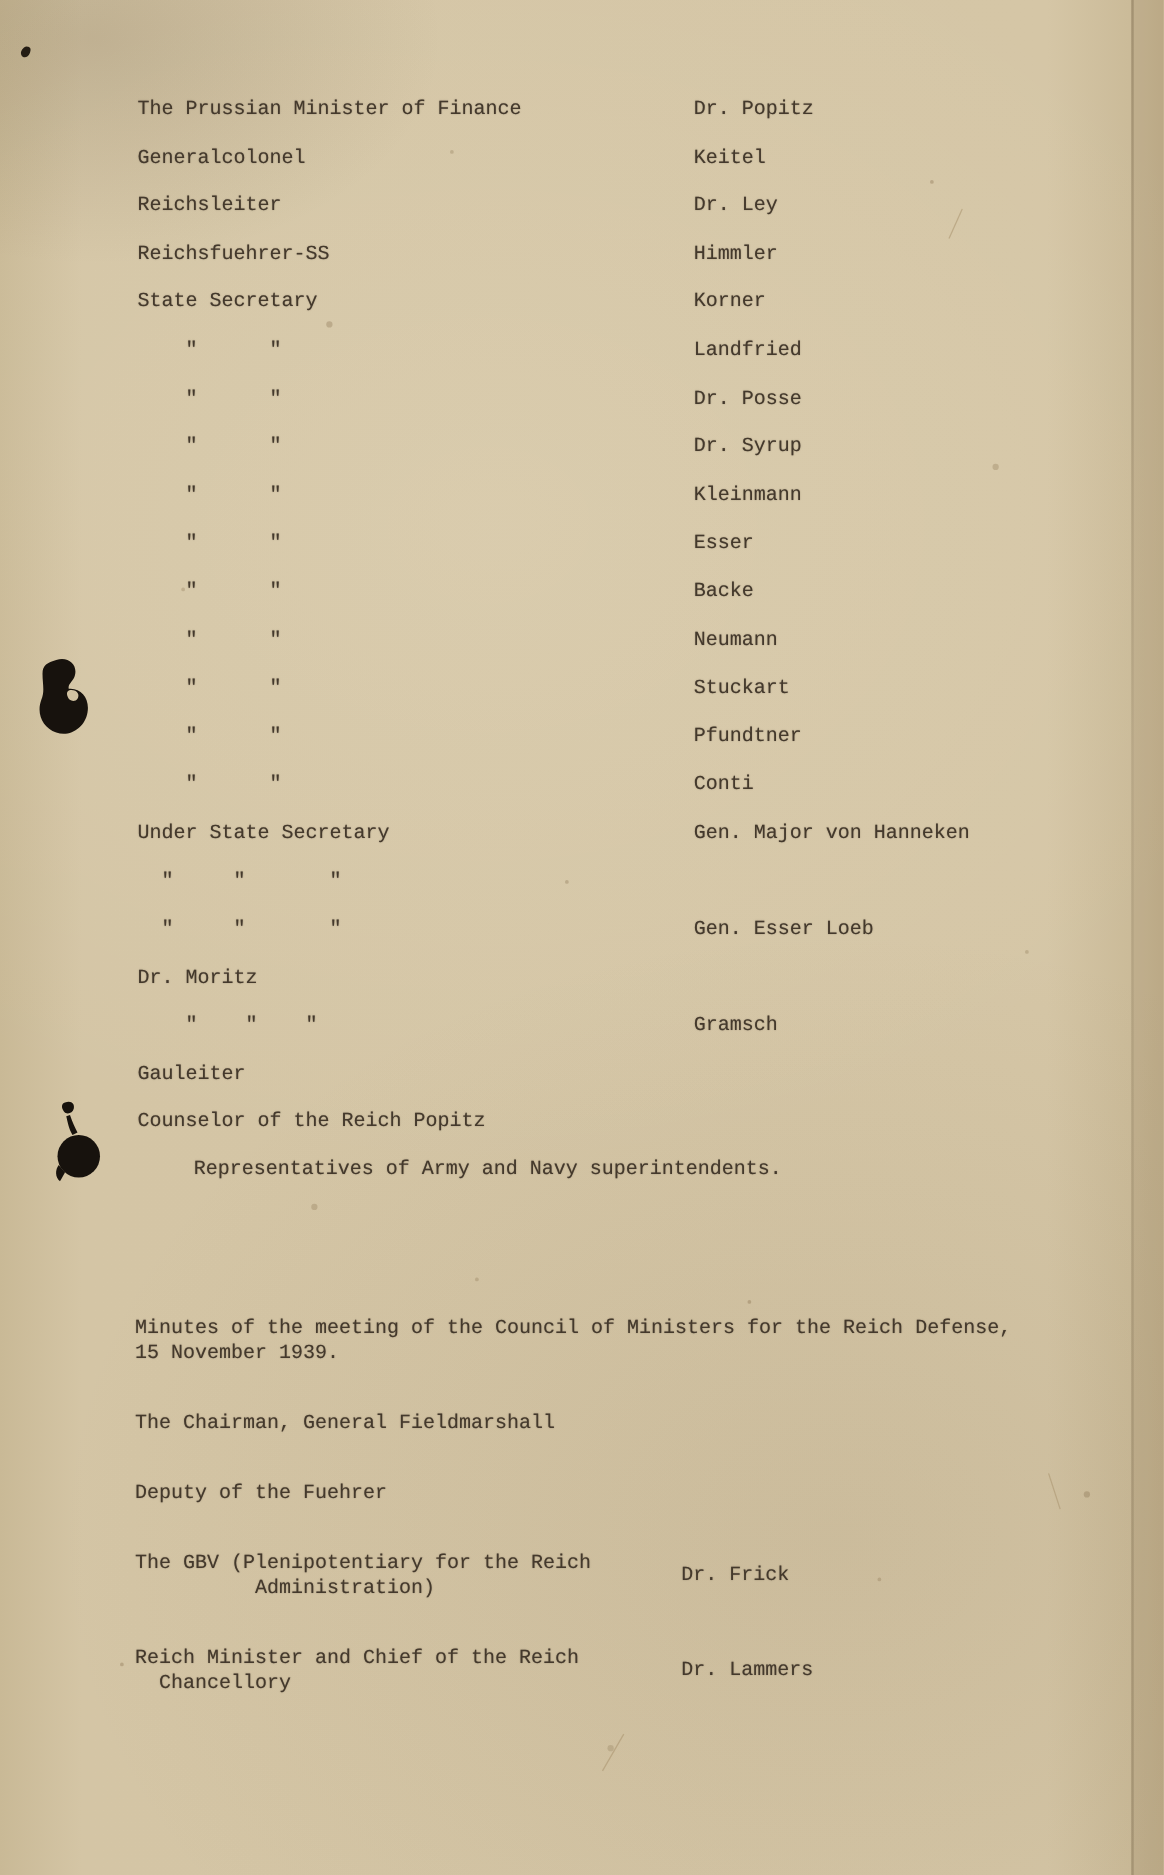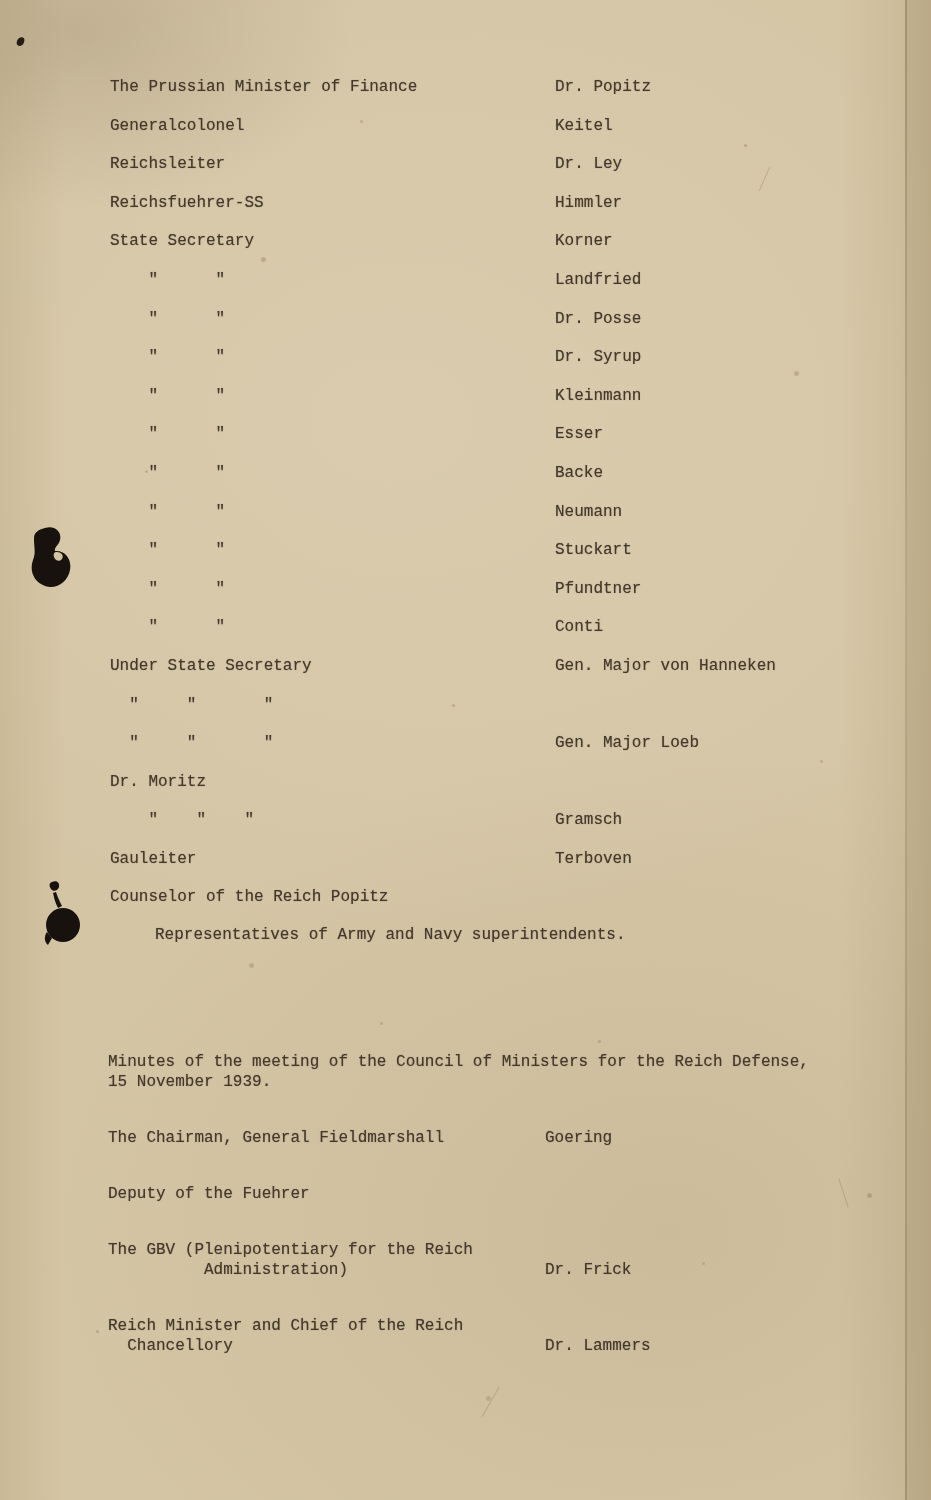--- a/index.html
+++ b/index.html
@@ -29,21 +29,21 @@
   
   .roster { position:absolute; top:77px; left:110px; width:790px; }
   .roster .row { display:flex; align-items:flex-start; height:38.6px; }
   .roster .t { flex:0 0 445px; }
   .roster .n { flex:1 1 auto; }
   .roster-footer { position:absolute; top:925px; left:155px; }
   
   .minutes { position:absolute; top:1052px; left:108px; width:790px; }
   .minutes .heading { margin-bottom:20px; }
   .minutes .intro { margin-bottom:19px; }
-  .att-row { display:flex; align-items:flex-end; margin-bottom:18px;margin-top:36px; }
+  .att-row { display:flex; align-items:center; margin-bottom:18px;margin-top:36px; }
   .att-row .t { flex:0 0 437px; }
   .att-row .n { flex:1 1 auto; }
   
   .edge-line {
     position:absolute; top:0; left:905px; width:2px; height:1500px;
     background:linear-gradient(180deg, rgba(99,80,52,0.38), rgba(99,80,52,0.18) 40%, rgba(99,80,52,0.34));
   }
   .edge-strip {
     position:absolute; top:0; left:907px; width:24px; height:1500px;
     background:rgba(150,128,95,0.18);
@@ -167,47 +167,45 @@
     </div>
     <div class="row">
       <span class="t txt">Under State Secretary</span>
       <span class="n txt">Gen. Major von Hanneken</span>
     </div>
     <div class="row">
       <span class="t txt">  "     "       "</span>
     </div>
     <div class="row">
       <span class="t txt">  "     "       "</span>
-      <span class="n txt">Gen. Major Loeb</span>
+      <span class="n txt">Gen. Esser Loeb</span>
     </div>
     <div class="row">
       <span class="n txt">Dr. Moritz</span>
     </div>
     <div class="row">
       <span class="t txt">    "    "    "</span>
       <span class="n txt">Gramsch</span>
     </div>
     <div class="row">
       <span class="t txt">Gauleiter</span>
-      <span class="n txt">Terboven</span>
     </div>
     <div class="row">
       <span class="t txt">Counselor of the Reich Popitz</span>
     </div>
   </div>
 
   <div class="roster-footer txt">Representatives of Army and Navy superintendents.</div>
 
   <div class="minutes">
     <div class="heading txt">Minutes of the meeting of the Council of Ministers for the Reich Defense,
 15 November 1939.</div>
 
     <div class="att-row">
       <span class="t txt">The Chairman, General Fieldmarshall</span>
-      <span class="n txt">Goering</span>
     </div>
     <div class="att-row">
       <span class="t txt">Deputy of the Fuehrer</span>
     </div>
     <div class="att-row">
       <span class="t txt">The GBV (Plenipotentiary for the Reich
           Administration)</span>
       <span class="n txt">Dr. Frick</span>
     </div>
     <div class="att-row">

